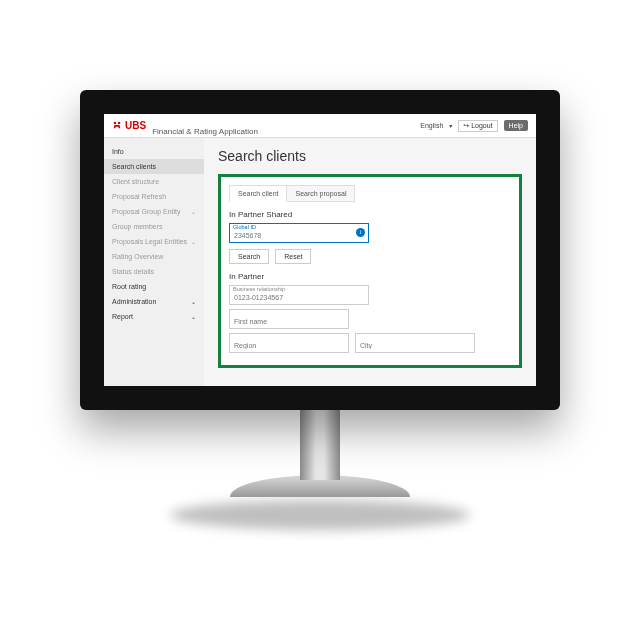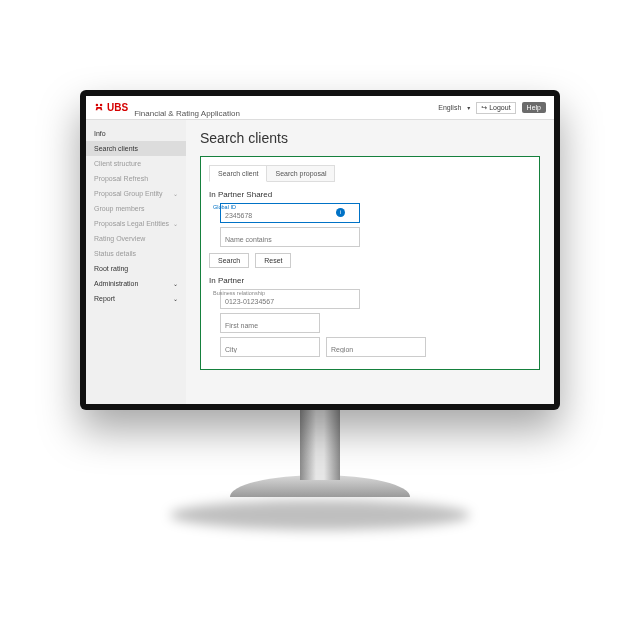--- a/index.html
+++ b/index.html
@@ -1,21 +1,21 @@
 <!DOCTYPE html>
 <html><head>
 <meta charset="utf-8">
 <style>
   * { box-sizing: border-box; margin: 0; padding: 0; }
   html, body { width: 640px; height: 640px; background: #fff; font-family: Arial, Helvetica, sans-serif; }
   .stage { position: relative; width: 640px; height: 640px; }
 
   
   .monitor { position: absolute; left: 80px; top: 90px; width: 480px; height: 320px;
-             background: #111; border-radius: 6px; padding: 6px;
+             background: #111; border-radius: 6px; padding: 24px;
              box-shadow: 0 20px 40px rgba(0,0,0,.35); }
   .screen { width: 100%; height: 100%; background: #f5f5f5; overflow: hidden; font-size: 8px; color:#333; }
   .stand-neck { position:absolute; left:50%; top:410px; transform:translateX(-50%);
                 width:40px; height:70px;
                 background: linear-gradient(90deg,#8a8a8a,#e6e6e6 40%,#e6e6e6 60%,#8a8a8a); }
   .stand-base { position:absolute; left:50%; top:475px; transform:translateX(-50%);
                 width:180px; height:22px;
                 background: linear-gradient(180deg,#d9d9d9,#9a9a9a);
                 border-radius: 50% / 100% 100% 0 0; }
   .shadow { position:absolute; left:50%; top:500px; transform:translateX(-50%);
@@ -39,41 +39,41 @@
   .body { display:flex; height:calc(100% - 24px); }
   .sidebar { width:100px; background:#f0f0f0; padding:6px 0; }
   .side-item { padding:4px 8px; font-size:7px; color:#9a9a9a; display:flex; justify-content:space-between; align-items:center; }
   .side-item.active { background:#dcdcdc; color:#333; }
   .side-item.enabled { color:#333; }
   .side-chev { font-size:6px; }
 
   .main { flex:1; padding:10px 14px; background:#f5f5f5; overflow:hidden; }
   .page-title { font-size:14px; color:#333; margin-bottom:10px; font-weight:normal; }
 
-  .card { background:#fff; border:1px solid #15803d; padding:8px; }
+  .card { background:#fff; border:3px solid #15803d; padding:8px; }
   .tabs { display:flex; gap:0; margin-bottom:8px; }
   .tab { font-size:7px; padding:4px 8px; border:1px solid #ddd; background:#f7f7f7; color:#555; }
   .tab.active { background:#fff; border-bottom-color:#fff; position:relative; z-index:1; }
   .tab + .tab { border-left:none; }
 
   .section-label { font-size:8px; color:#333; margin:4px 0 4px; }
   .fld { position:relative; width:140px; margin-bottom:4px; }
   .fld input { width:100%; height:20px; padding:6px 4px 2px 4px; font-size:7px;
-               border:1px solid #ccc; background:#fff; color:#333;margin-left:11px; }
+               border:1px solid #ccc; background:#fff; color:#333; }
   .fld .float-label { position:absolute; left:4px; top:1px; font-size:5.5px; color:#888; pointer-events:none; }
   .fld.focus input { border:1px solid #0072c6; outline:none; }
   .fld.focus .float-label { color:#0072c6; }
   .fld .info-dot { position:absolute; right:4px; top:5px; width:9px; height:9px; border-radius:50%;
                    background:#0072c6; color:#fff; font-size:6px; line-height:9px; text-align:center; }
 
   .btn-row { display:flex; gap:6px; margin:6px 0 8px; }
   .btn { font-size:7px; padding:3px 8px; background:#fff; border:1px solid #ccc; color:#333; }
 
   .grid2 { display:flex; gap:6px; }
-  .grid2 .fld { width:100px; }
+  .grid2 .fld { width:120px; }
 </style>
 </head>
 <body>
 
 <div class="stage">
   <div class="shadow"></div>
   <div class="stand-base"></div>
   <div class="stand-neck"></div>
   <div class="monitor">
     <div class="screen">
@@ -155,23 +155,20 @@
               </div>
 
             <div class="section-label">In Partner Shared</div>
 
             <div class="fld focus">
               <span class="float-label">Global ID</span>
               <input placeholder="2345678" style="">
               <span class="info-dot">i</span>
             </div>
 
-            <div class="fld">
-              <input placeholder="Name contains" style="">
-            </div>
 
             <div class="btn-row">
               <button class="btn">Search</button>
               <button class="btn">Reset</button>
             </div>
 
             <div class="section-label">In Partner</div>
 
             <div class="fld" style="width:140px;">
               <span class="float-label">Business relationship</span>
@@ -179,24 +176,24 @@
             </div>
 
             <div class="grid2">
               <div class="fld">
                 <input placeholder="First name" style="">
               </div>
             </div>
 
             <div class="grid2">
               <div class="fld">
+                <input placeholder="Region" style="">
+              </div>
+              <div class="fld">
                 <input placeholder="City" style="">
-              </div>
-              <div class="fld">
-                <input placeholder="Region" style="">
               </div>
             </div>
 
           </div>
         </div>
       </div>
 
     </div>
   </div>
 </div>

